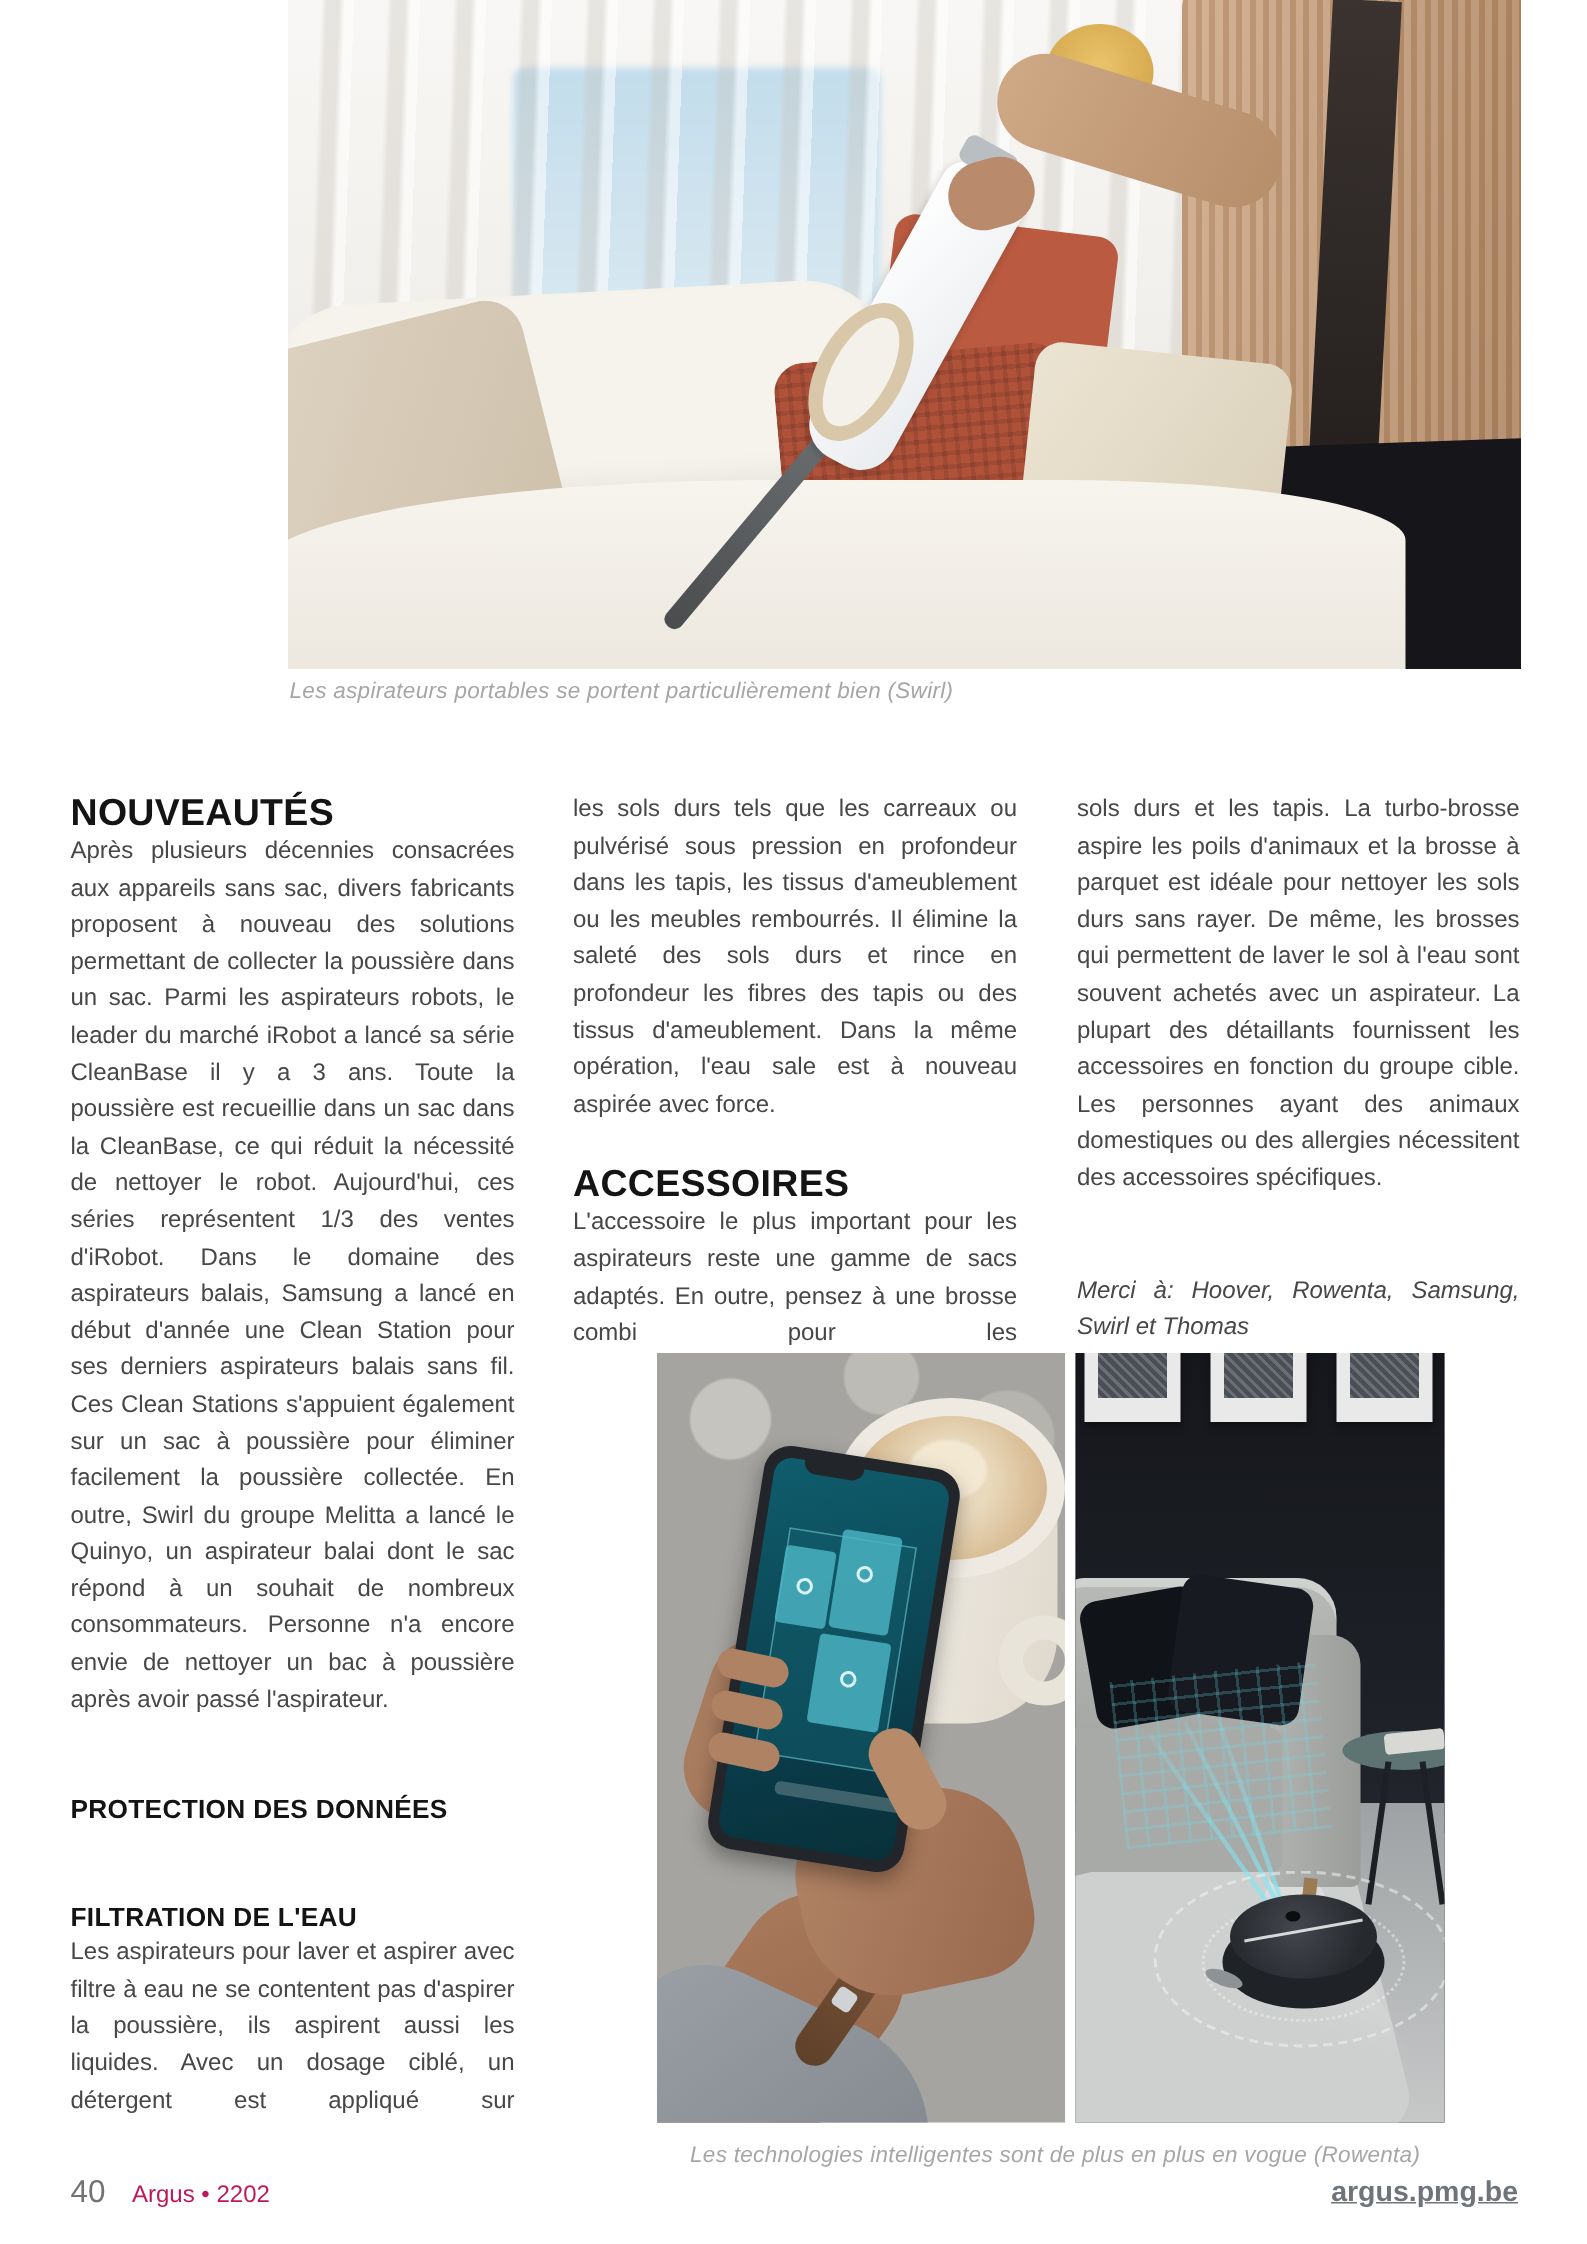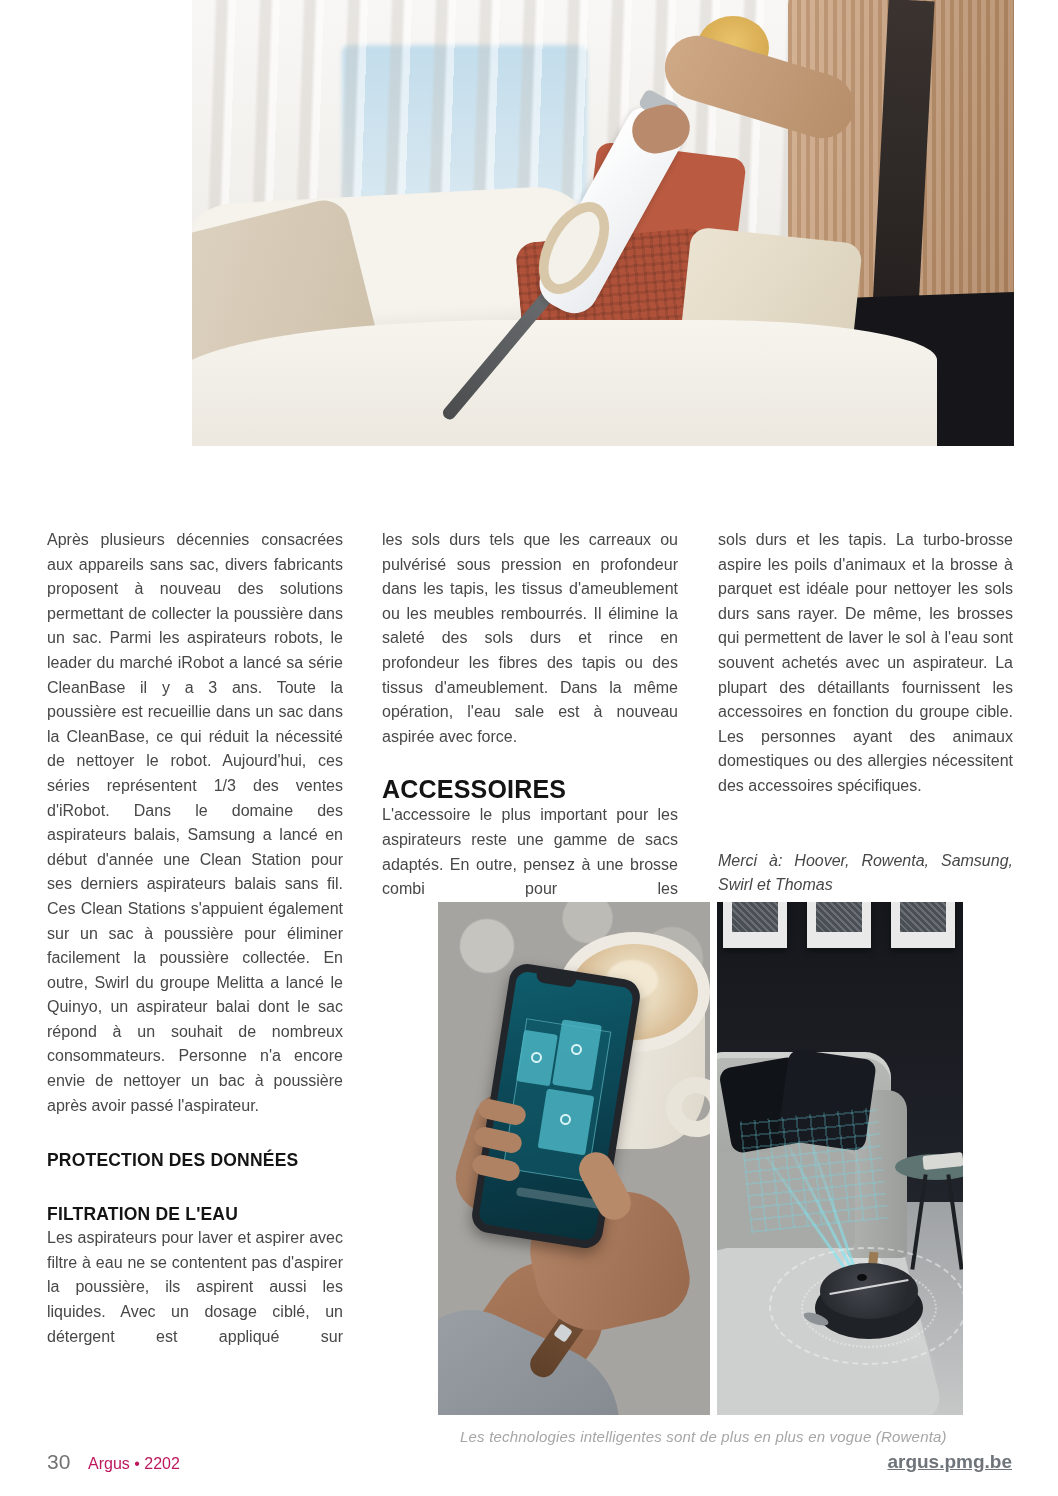--- a/index.html
+++ b/index.html
@@ -26,21 +26,21 @@
   }
   .col p.cont { text-align-last: justify; }
   h1.head {
     font-size: 25px; line-height: 28px;
     font-weight: bold; color: #141414; letter-spacing: .2px;
   }
   h2.subhead {
     font-size: 17.5px; line-height: 24px;
     font-weight: bold; color: #141414; letter-spacing: .2px;
   }
-  .mt-sec { margin-top: 30px; }
+  .mt-sec { margin-top: 48px; }
   .credits { font-style: italic; margin-top: 50px; color: #4a4a4a; }
   .caption {
     position: absolute;
     font-size: 15px; font-style: italic; color: #a6a6a6; letter-spacing: .2px;
   }
   .hero-caption { left: 193px; top: 452px; }
   .duo-caption  { left: 460px; top: 1428px; }
   
   .pagenum { position: absolute; left: 47px; top: 1450px; font-size: 21px; color: #737373; }
   .mag     { position: absolute; left: 88px; top: 1455px; font-size: 16px; color: #be185d; }
@@ -218,22 +218,24 @@
     <div class="pillow-rust-back"></div>
     <div class="pillow-rust"></div>
     <div class="pillow-cream"></div>
     <div class="couch-seat"></div>
     <div class="vacuum-tube"></div>
     <div class="vacuum-body"></div>
     <div class="vacuum-oval"></div>
     <div class="vacuum-cap"></div>
     <div class="holding-hand"></div>
   </figure>
+  <div class="caption hero-caption">Les aspirateurs portables se portent particulièrement bien (Swirl)</div>
 
   <section class="col col1">
+    <h1 class="head">NOUVEAUTÉS</h1>
     <p>Après plusieurs décennies consacrées aux appareils sans sac, divers fabricants proposent à nouveau des solutions permettant de collecter la poussière dans un sac. Parmi les aspirateurs robots, le leader du marché iRobot a lancé sa série CleanBase il y a 3 ans. Toute la poussière est recueillie dans un sac dans la CleanBase, ce qui réduit la nécessité de nettoyer le robot. Aujourd'hui, ces séries représentent 1/3 des ventes d'iRobot. Dans le domaine des aspirateurs balais, Samsung a lancé en début d'année une Clean Station pour ses derniers aspirateurs balais sans fil. Ces Clean Stations s'appuient également sur un sac à poussière pour éliminer facilement la poussière collectée. En outre, Swirl du groupe Melitta a lancé le Quinyo, un aspirateur balai dont le sac répond à un souhait de nombreux consommateurs. Personne n'a encore envie de nettoyer un bac à poussière après avoir passé l'aspirateur.</p>
     <h2 class="subhead mt-sec">PROTECTION DES DONNÉES</h2>
     <h2 class="subhead mt-sec">FILTRATION DE L'EAU</h2>
     <p class="cont">Les aspirateurs pour laver et aspirer avec filtre à eau ne se contentent pas d'aspirer la poussière, ils aspirent aussi les liquides. Avec un dosage ciblé, un détergent est appliqué sur</p>
   </section>
 
   <section class="col col2">
     <p>les sols durs tels que les carreaux ou pulvérisé sous pression en profondeur dans les tapis, les tissus d'ameublement ou les meubles rembourrés. Il élimine la saleté des sols durs et rince en profondeur les fibres des tapis ou des tissus d'ameublement. Dans la même opération, l'eau sale est à nouveau aspirée avec force.</p>
     <h1 class="head" style="margin-top:26px;">ACCESSOIRES</h1>
     <p class="cont">L'accessoire le plus important pour les aspirateurs reste une gamme de sacs adaptés. En outre, pensez à une brosse combi pour les</p>
@@ -304,17 +306,17 @@
       <div class="halo-arc-2"></div>
       <div class="robot-base"></div>
       <div class="robot-top"></div>
       <div class="robot-line"></div>
       <div class="robot-button"></div>
       <div class="robot-brush"></div>
     </div>
   </figure>
   <div class="caption duo-caption">Les technologies intelligentes sont de plus en plus en vogue (Rowenta)</div>
 
-  <span class="pagenum">30</span>
+  <span class="pagenum">40</span>
   <span class="mag">Argus • 2202</span>
   <a class="site">argus.pmg.be</a>
 
 </div>
 
 </body></html>

